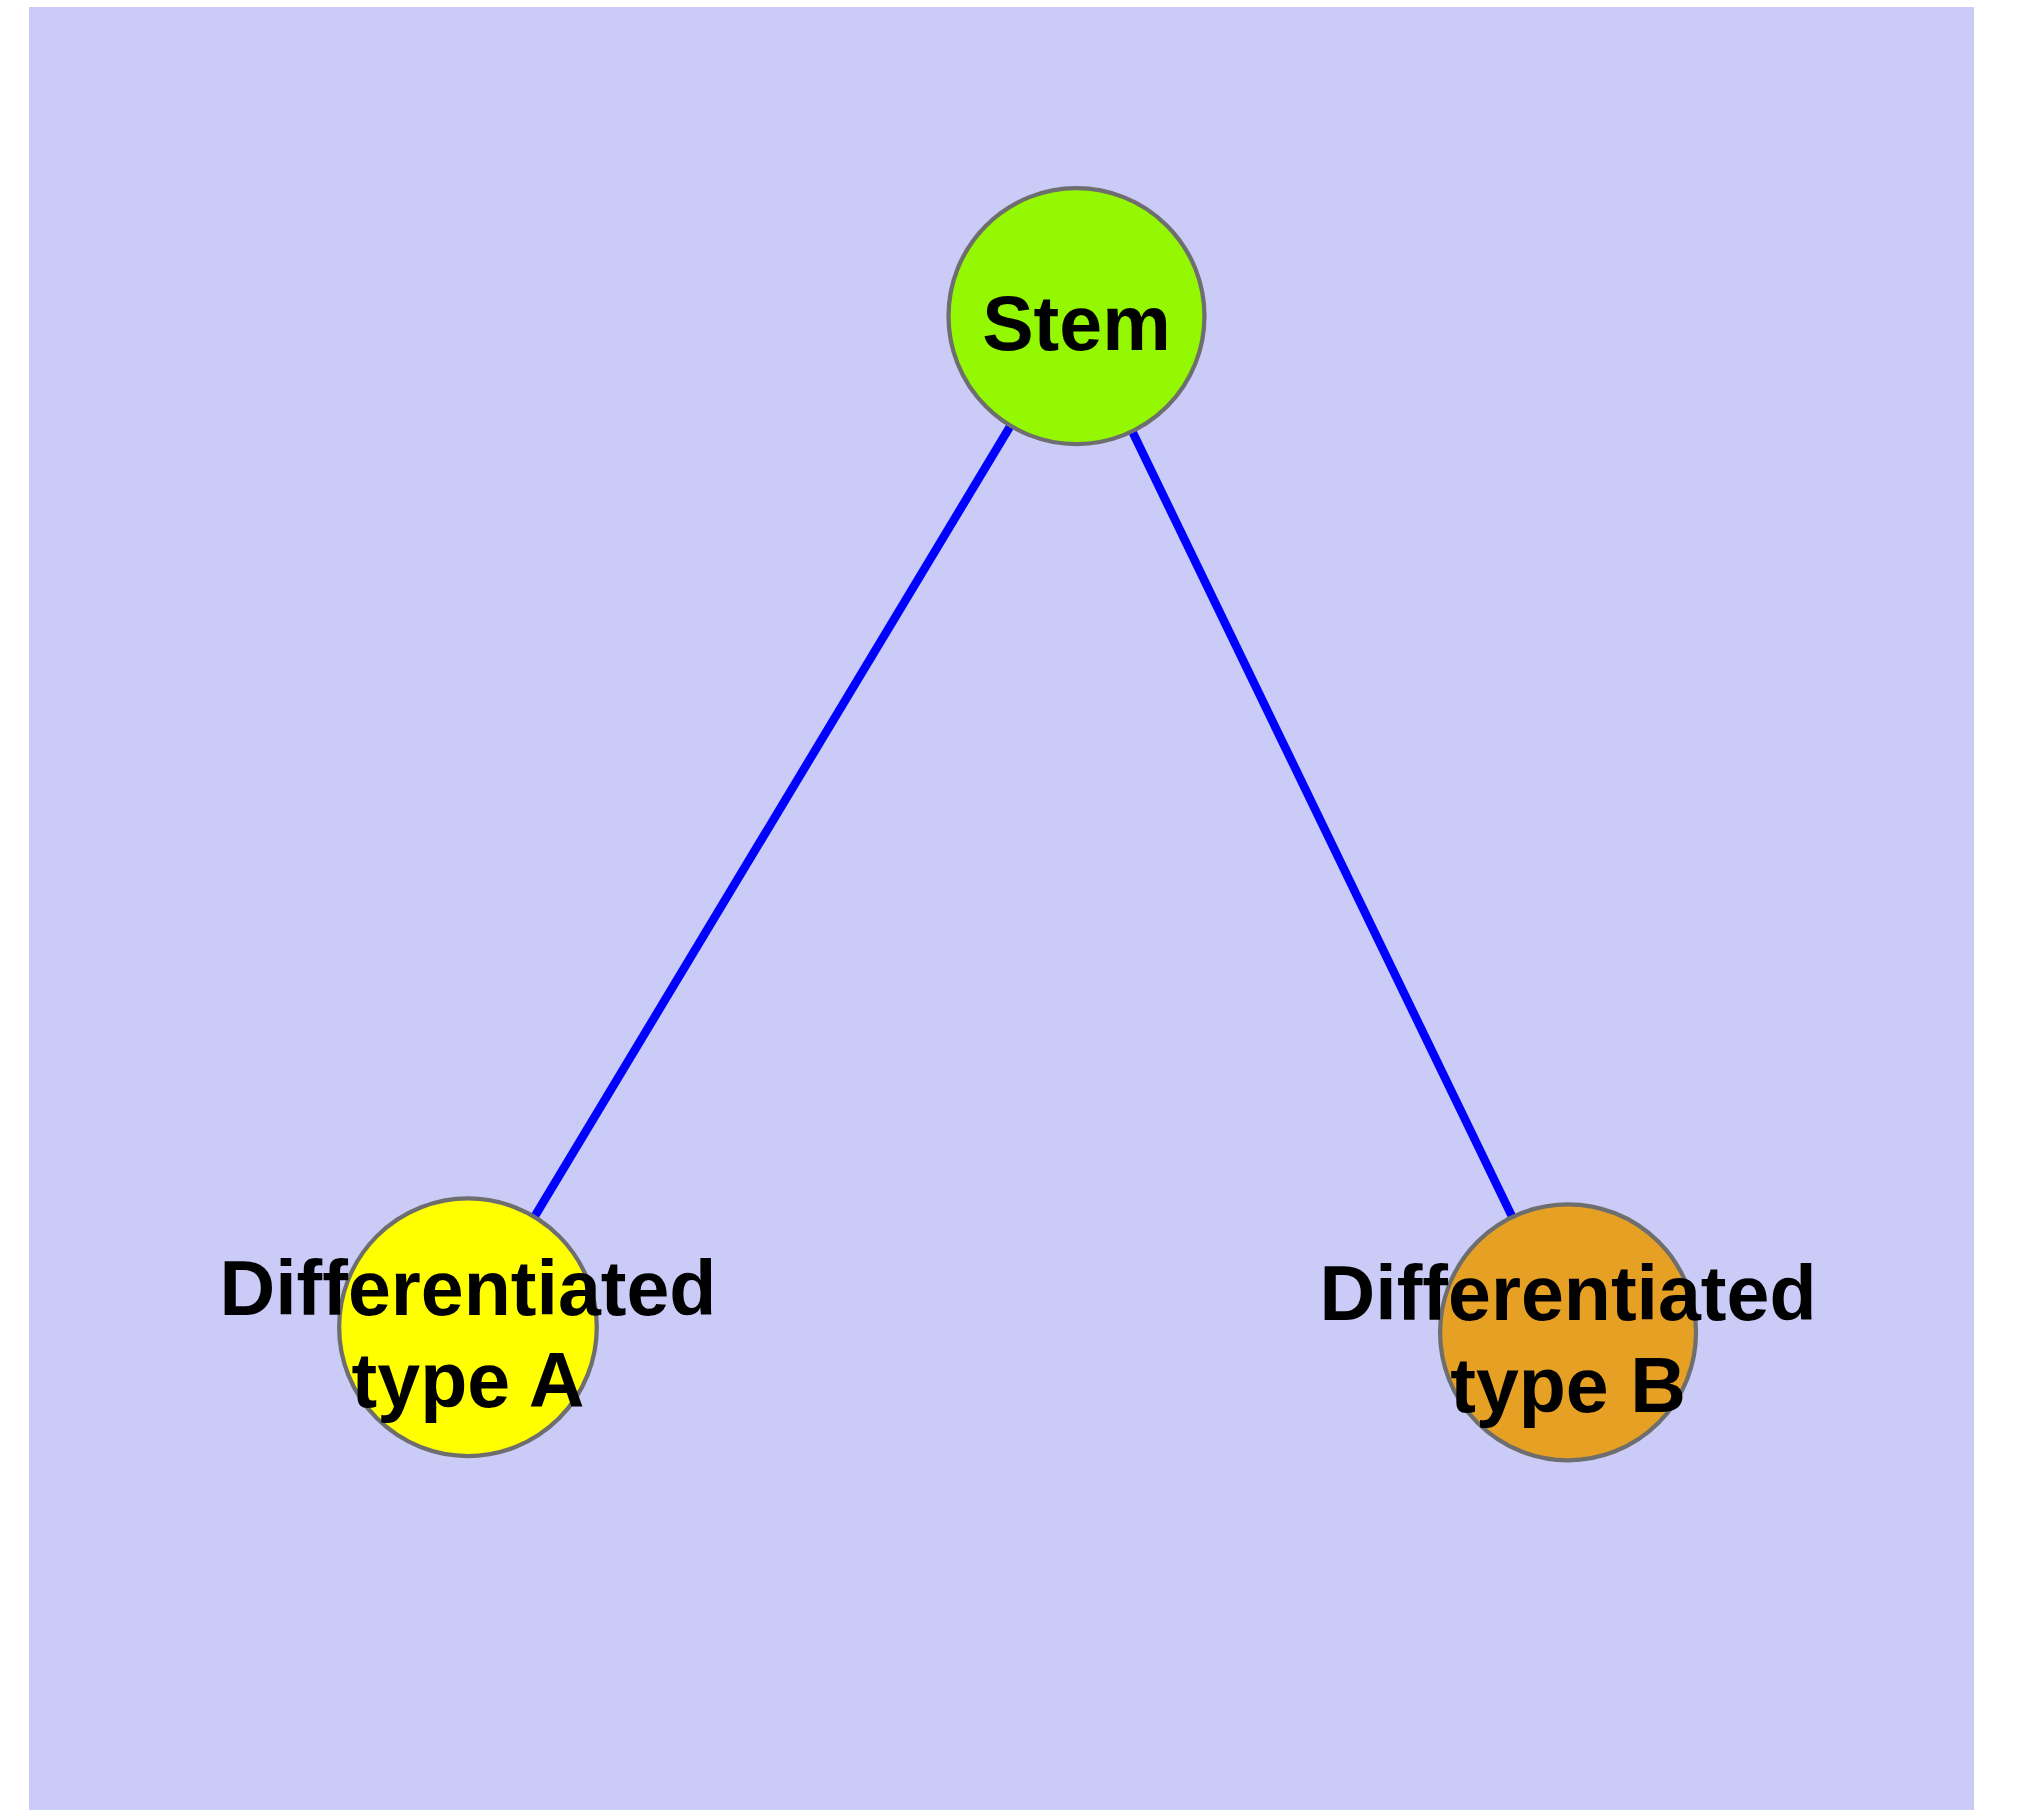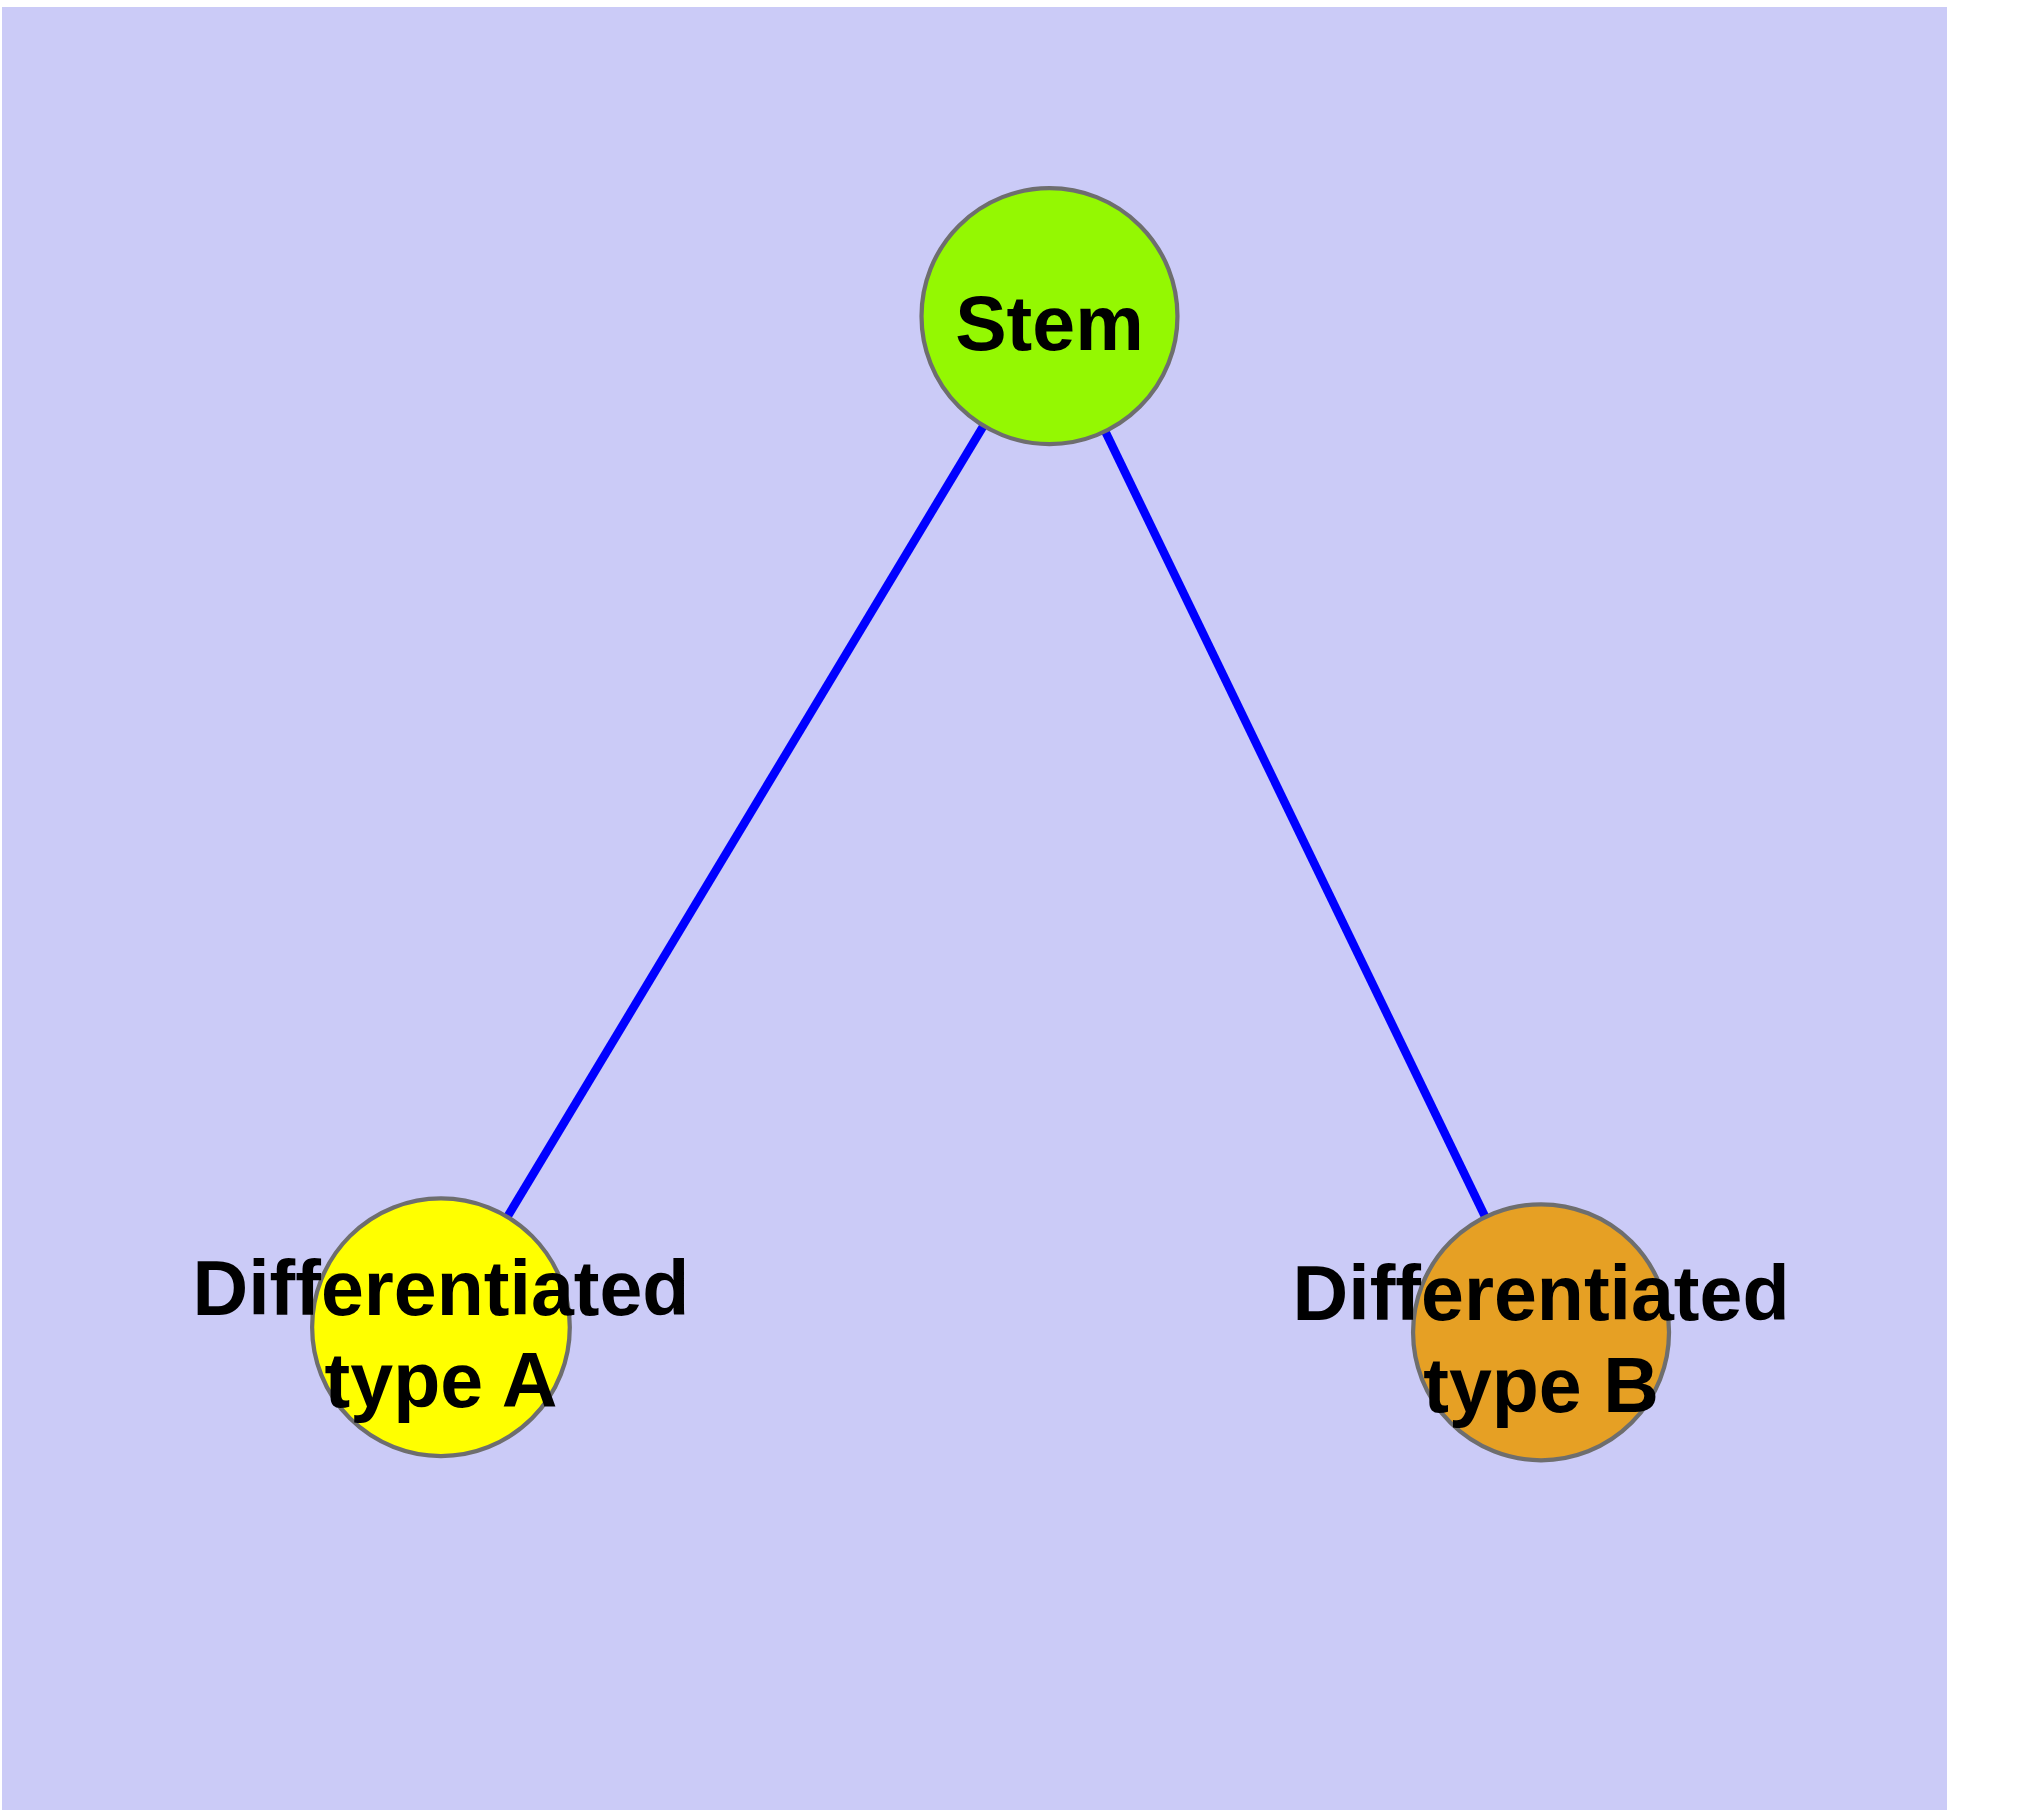--- a/index.html
+++ b/index.html
@@ -7,20 +7,21 @@
     padding: 0;
     background: #ffffff;
     font-family: "Liberation Sans", sans-serif;
   }
   .figure {
     position: relative;
     width: 1947px;
     height: 1812px;
     background: #ffffff;
     overflow: hidden;
+    margin-left: 27px;
   }
   .plot-bg {
     position: absolute;
     left: 1.7px;
     top: 6.8px;
     right: 0;
     bottom: 1.7px;
   }
   svg.diagram {
     position: absolute;

